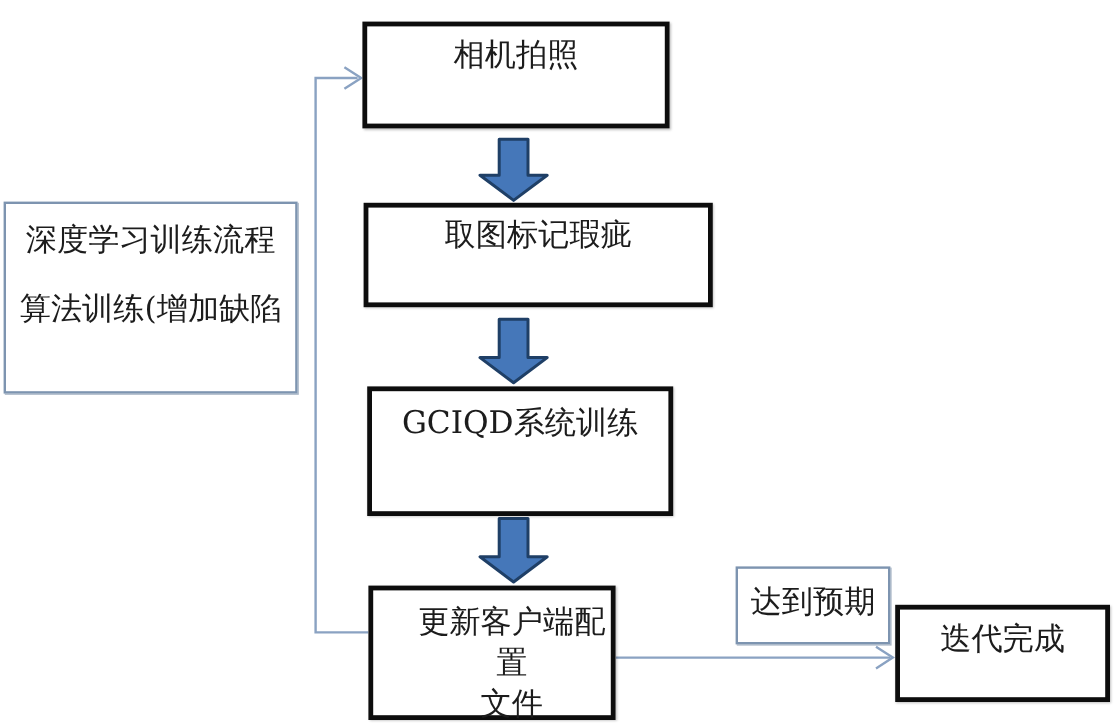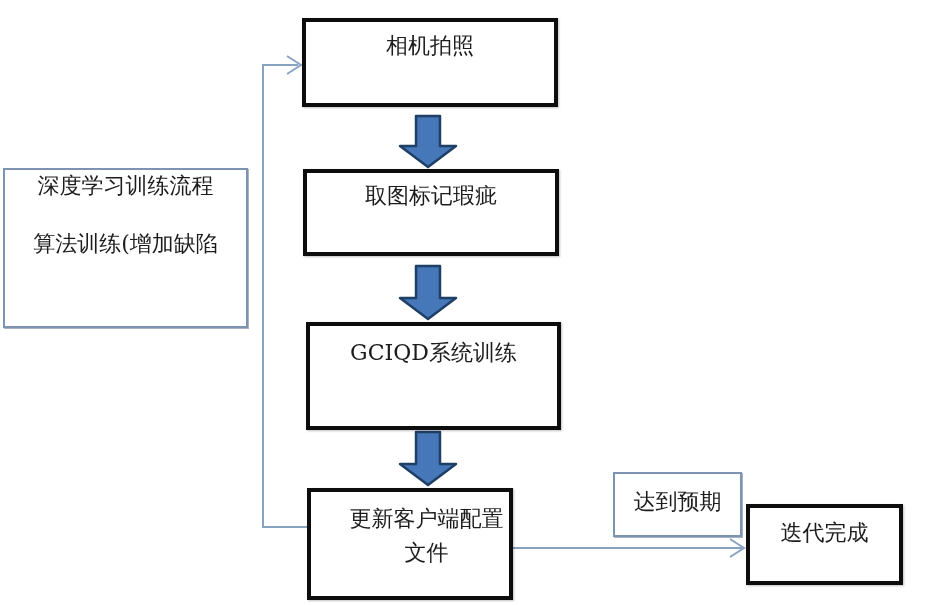--- a/index.html
+++ b/index.html
@@ -14,38 +14,38 @@
     background: #ffffff;
     font-family: "DejaVu Serif", "Liberation Serif", serif;
     color: #1c1c1c;
     overflow: hidden;
   }
   .node {
     position: absolute;
     box-sizing: border-box;
     background: #ffffff;
     text-align: center;
-    font-size: 22px;
+    font-size: 26px;
     line-height: 30px;
   }
   .thick {
     border: 4px solid #0d0d0d;
     box-shadow: 1px 1px 2px rgba(0,0,0,0.25);
   }
   .thin {
     border: 2px solid #7d94b0;
     box-shadow: 1px 1px 0 rgba(95,118,148,0.55);
   }
   .box-camera  { left: 302px; top: 18px;  width: 256px; height: 89px;  padding-top: 9px;  }
-  .box-mark    { left: 303px; top: 169px; width: 256px; height: 87px;  padding-top: 8px;  }
+  .box-mark    { left: 303px; top: 169px; width: 291px; height: 87px;  padding-top: 8px;  }
   .box-train   { left: 306px; top: 322px; width: 255px; height: 108px;  padding-top: 12px; }
   .box-update  { left: 307px; top: 488px; width: 206px; height: 112px; padding-top: 10px; line-height: 34px; padding-left: 33px; }
-  .box-done    { left: 746px; top: 504px; width: 157px; height: 81px;  padding-top: 10px; }
+  .box-done    { left: 746px; top: 504px; width: 179px; height: 81px;  padding-top: 10px; }
   .box-expect  { left: 569px; top: 472px; width: 129px; height: 65px;  padding-top: 13px; margin-left: 44px; }
-  .box-note    { left: 3px;   top: 168px; width: 245px; height: 160px; line-height: 31px; }
+  .box-note    { left: 3px;   top: 168px; width: 245px; height: 160px; padding-top: 15px; line-height: 31px; }
   .note-title  { margin-bottom: 27px; }
   .svg-layer {
     position: absolute;
     left: 0;
     top: 0;
     width: 930px;
     height: 605px;
     pointer-events: none;
   }
 </style>

